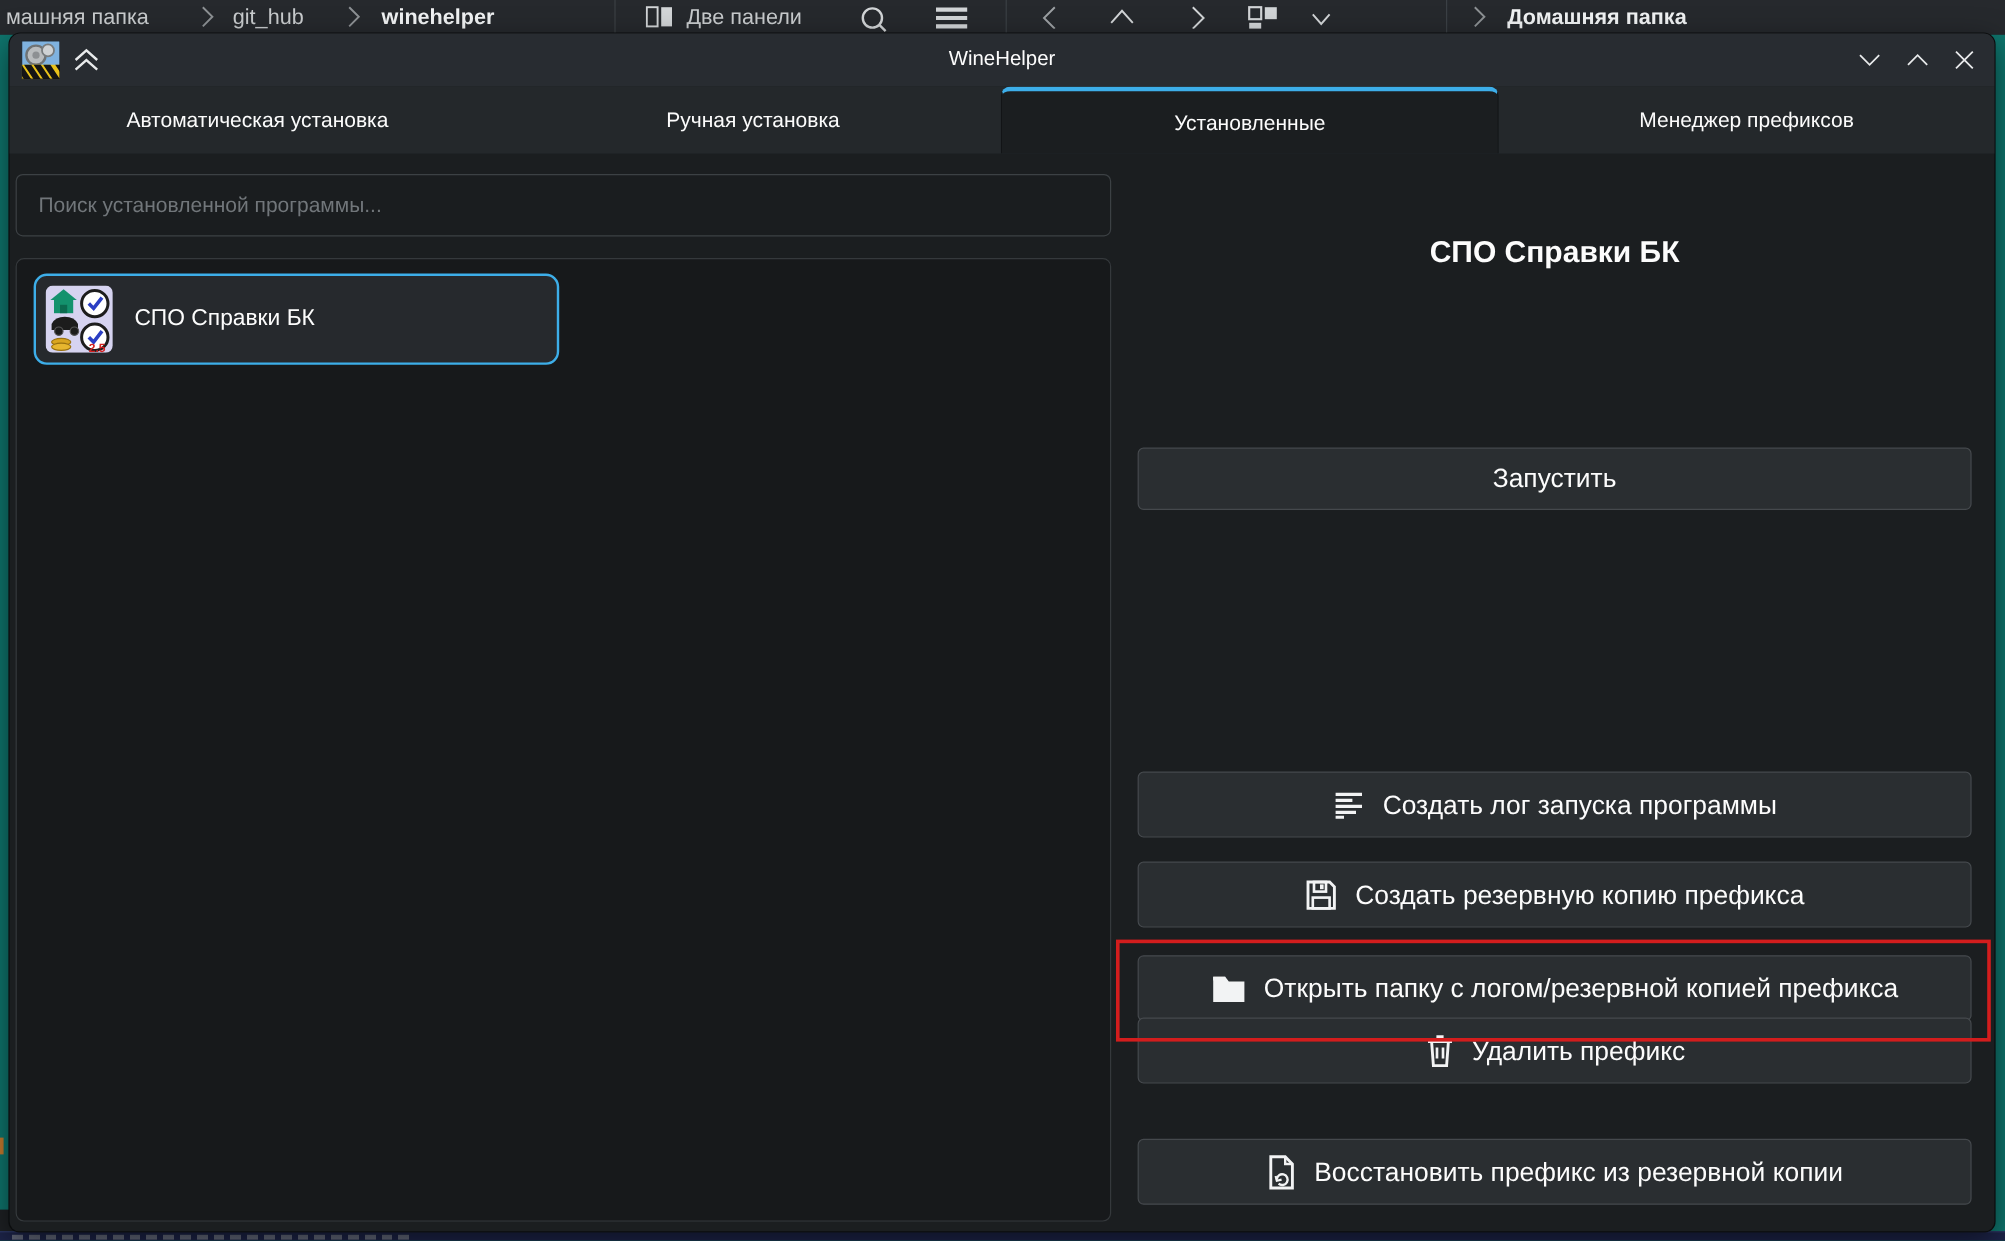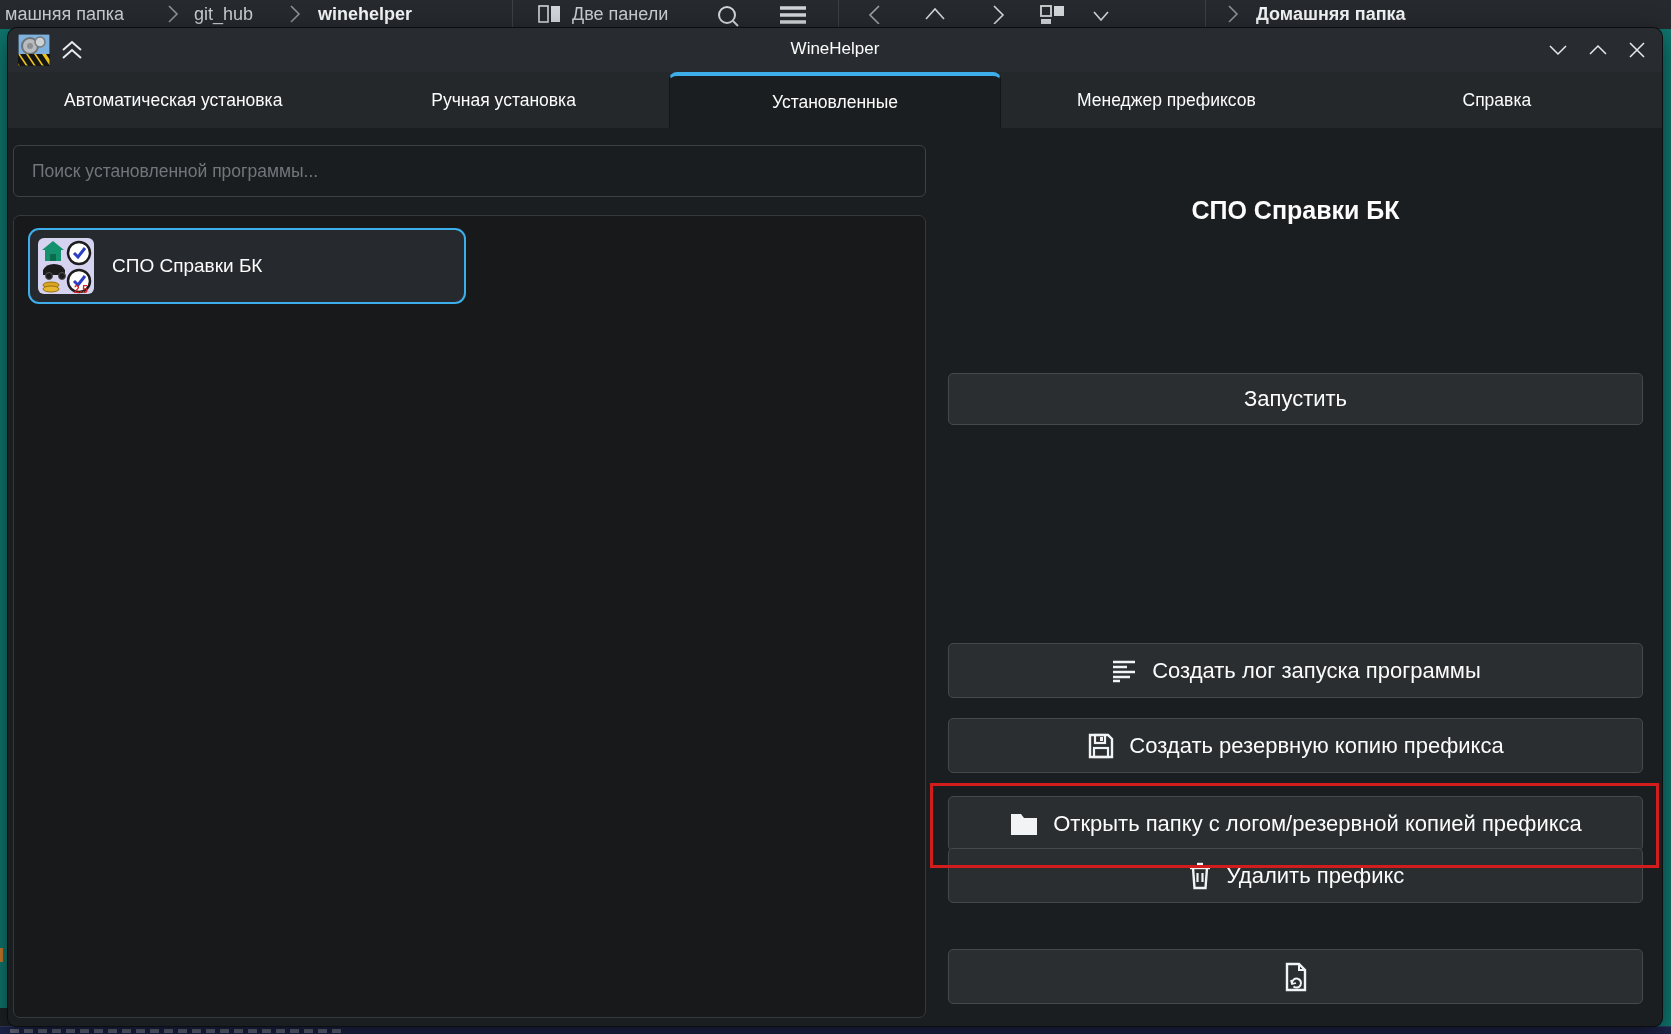--- a/index.html
+++ b/index.html
@@ -143,21 +143,20 @@
           <path d="M2 1 L16 15 M16 1 L2 15" stroke="#e8eaeb" stroke-width="1.5" fill="none"></path>
           </svg>
       </div>
     </div>
 
     <div class="tabbar">
       <div class="tab">Автоматическая установка</div>
       <div class="tab">Ручная установка</div>
       <div class="tab active">Установленные</div>
       <div class="tab">Менеджер префиксов</div>
-      <div class="tab">Справка</div>
     </div>
 
     <input class="search" type="text" placeholder="Поиск установленной программы..." style="">
     <div class="listbox">
       <div class="list-item">
         <svg class="app56" width="56" height="56">
           <rect x="0" y="0" width="56" height="56" rx="6" fill="#d6d3f0"></rect>
           <polygon points="15,3 26,12 4,12" fill="#13926d"></polygon>
           <rect x="7" y="12" width="16" height="11" fill="#13926d"></rect>
           <rect x="12" y="16" width="6" height="7" fill="#0b6b4f"></rect>
@@ -217,17 +216,18 @@
       <span>Удалить префикс</span>
     </div>
 
     <div class="rbtn" id="btn-restore">
       <svg width="26" height="30">
         <path d="M4 2 H16 L22 8 V28 H4 Z" fill="none" stroke="#f2f3f4" stroke-width="2.4"></path>
         <path d="M16 2 V8 H22" fill="none" stroke="#f2f3f4" stroke-width="2"></path>
         <path d="M9 21 a4.5 4.5 0 1 1 1.5 3.4" fill="none" stroke="#f2f3f4" stroke-width="2"></path>
         <path d="M8 18 L9 22 L13 21" fill="none" stroke="#f2f3f4" stroke-width="1.8"></path>
       </svg>
+      <span>Восстановить префикс из резервной копии</span>
     </div>
 
     <div class="red-rect"></div>
   </div>
 </div>
 
 </body></html>

